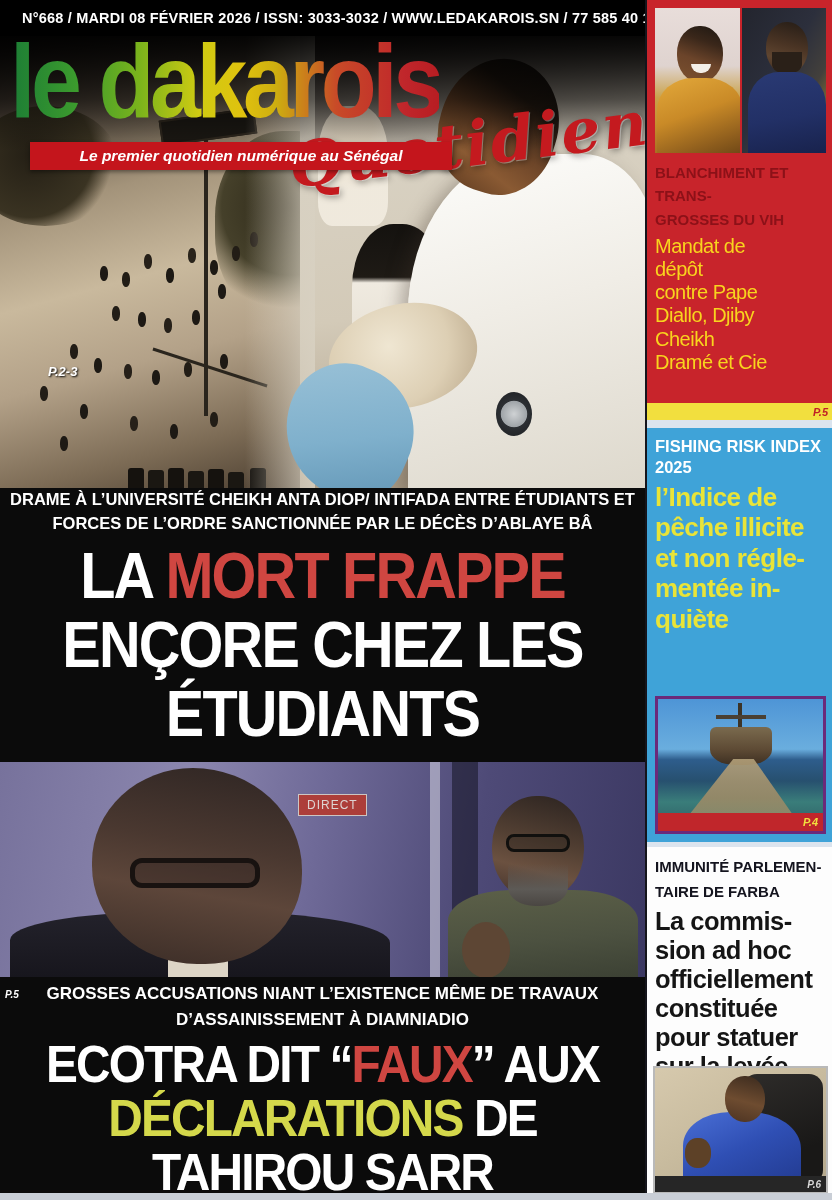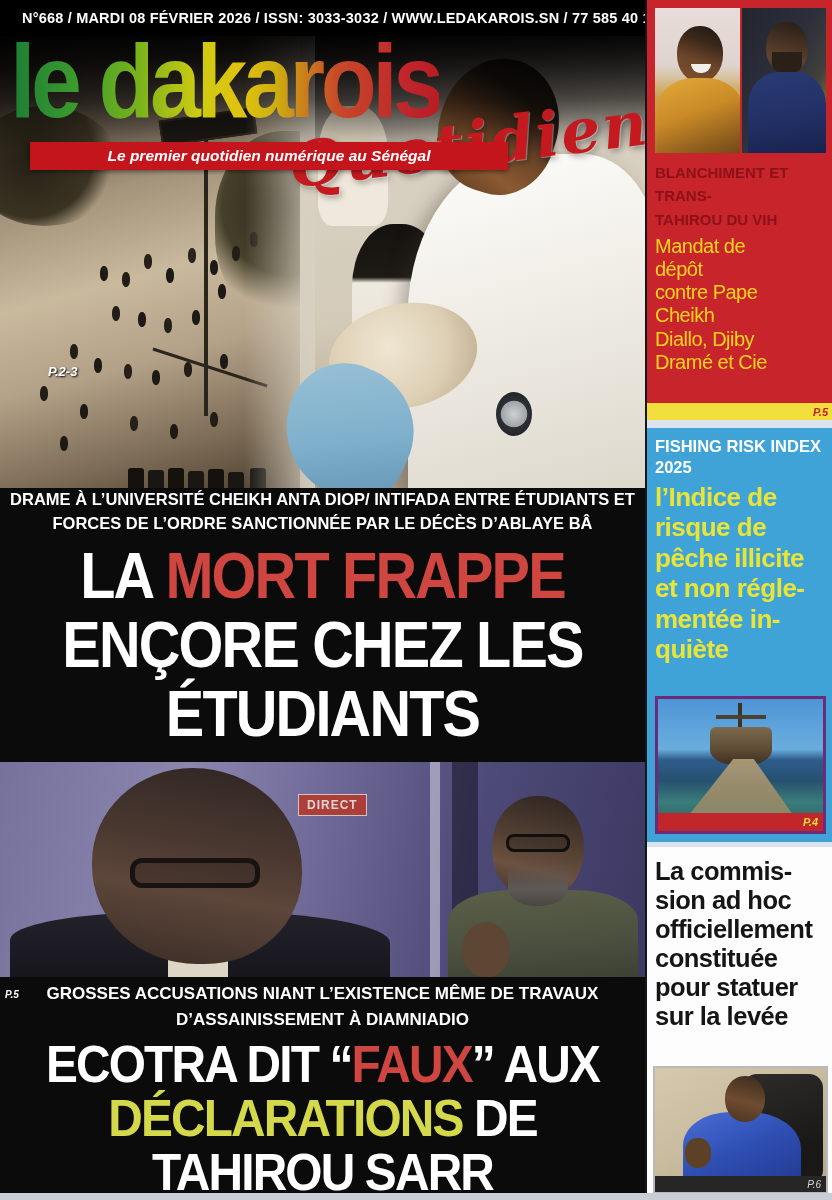--- a/index.html
+++ b/index.html
@@ -57,21 +57,21 @@
   .logo-wrap { position:absolute; left:0; top:0; width:645px; height:200px; }
   .logo-shade { position:absolute; left:0; top:0; width:645px; height:115px;
       background:linear-gradient(180deg, rgba(0,0,0,.92) 0%, rgba(0,0,0,.55) 55%, rgba(0,0,0,0) 100%); }
   .logo-text { position:absolute; left:10px; top:-14px; font-size:104px; font-weight:900; letter-spacing:-5px;
       transform:scaleX(.88); transform-origin:left;
       background:linear-gradient(90deg,#1c7d35 0%,#3d9c2d 16%,#7ab31c 30%,#cfcb12 44%,#e0c20e 54%,#cdae10 62%,#c84a28 76%,#c0262b 92%,#b71d22 100%);
       -webkit-background-clip:text; background-clip:text; color:transparent; }
   .logo-script { position:absolute; left:288px; top:72px; width:360px; font-family:"DejaVu Serif", serif;
       font-style:italic; font-weight:bold; font-size:62px; color:#c41a1f; transform:rotate(-7deg);
       text-shadow:1px 1px 0 rgba(255,255,255,.35), 2px 3px 6px rgba(0,0,0,.35); letter-spacing:2px; }
-  .tagline-band { position:absolute; left:30px; top:106px; width:478px; height:28px; background:#c4151c;
+  .tagline-band { position:absolute; left:30px; top:106px; width:422px; height:28px; background:#c4151c;
       color:#fff; display:flex; align-items:center; justify-content:center; font-style:italic;
       font-weight:bold; font-size:15.5px; box-shadow:0 2px 4px rgba(0,0,0,.4); }
   .pageref-montage { position:absolute; left:4px; top:328px; color:#fff; font-style:italic; font-weight:bold;
       font-size:13px; text-shadow:1px 1px 2px #000;margin-left:44px; }
 
   
   .kicker1 { height:52px; background:#0b0b0b; color:#fff; font-weight:bold; font-size:16.5px; line-height:1.45;
       text-align:center; padding:0 10px 0 10px; }
   .headline-lead { height:222px; background:#0b0b0b; text-align:center; padding-top:2px; }
   .hl-line { font-weight:900; font-size:64px; line-height:1.08; letter-spacing:-2px; color:#fff;
@@ -95,21 +95,21 @@
       background:linear-gradient(195deg,#2b2320 0%,#534033 45%,#6b5140 68%,#40302a 100%); }
   .glasses-right { position:absolute; left:506px; top:72px; width:64px; height:18px; border:3px solid #11100e;
       border-radius:8px; background:rgba(30,25,22,.3); }
   .beard-right { position:absolute; left:508px; top:102px; width:60px; height:42px; border-radius:0 0 45% 45%;
       background:linear-gradient(180deg, rgba(120,110,105,.0), #5d5a56 60%, #4a4642 100%); }
   .man-right-body { position:absolute; left:448px; top:128px; width:190px; height:90px; border-radius:34% 34% 0 0;
       background:linear-gradient(175deg,#5c6048 0%,#4c5140 55%,#3b4033 100%); }
   .man-right-hand { position:absolute; left:462px; top:160px; width:48px; height:56px; border-radius:50%;
       background:#5d4634; }
   .direct-badge { position:absolute; left:298px; top:32px; height:22px; padding:0 8px; background:#b43a30;
-      color:#eadfd8; font-weight:bold; font-size:12px; letter-spacing:1px; display:flex; align-items:center;
+      color:#eadfd8; font-weight:normal; font-size:12px; letter-spacing:1px; display:flex; align-items:center;
       border:1px solid #d8d0c8; opacity:.9; }
 
   .kicker2-wrap { position:relative; height:60px; background:#0b0b0b; }
   .kicker2 { color:#fff; font-weight:bold; font-size:17px; line-height:1.5; text-align:center; padding:4px 34px 0 34px; }
   .pageref-ecotra { position:absolute; left:5px; top:12px; color:#fff; font-style:italic; font-weight:bold; font-size:10px; }
   .headline-ecotra { height:165px; background:#0b0b0b; text-align:center; }
   .hl2-line { font-weight:900; font-size:52px; line-height:1.04; letter-spacing:-2px; color:#fff;
       transform:scaleX(.92); transform-origin:center; white-space:nowrap; }
 
   
@@ -160,21 +160,21 @@
       background:linear-gradient(150deg,#d6c9ad 0%,#c8bb9e 45%,#b3a78c 100%); overflow:hidden; }
   .farba-chair { position:absolute; left:88px; top:6px; width:80px; height:110px; border-radius:14px;
       background:linear-gradient(160deg,#2e2c2a 0%,#191817 70%); }
   .farba-body { position:absolute; left:28px; top:44px; width:118px; height:84px; border-radius:40% 44% 0 0;
       background:linear-gradient(155deg,#4a6fd6 0%,#2f4fb4 45%,#20378a 100%); }
   .farba-head { position:absolute; left:70px; top:8px; width:40px; height:46px; border-radius:48%;
       background:linear-gradient(195deg,#3a2a1e 0%,#6e4c30 55%,#4c3322 100%); }
   .farba-fist { position:absolute; left:30px; top:70px; width:26px; height:30px; border-radius:46%; background:#5d4127; }
   .farba-band { position:absolute; left:0; bottom:0; width:171px; height:16px; background:#262626;
       display:flex; align-items:center; justify-content:flex-end; padding-right:5px; }
-  .farba-band span { color:#d8d8d8; font-style:italic; font-weight:normal; font-size:10px; }
+  .farba-band span { color:#d8d8d8; font-style:italic; font-weight:bold; font-size:10px; }
 
   .bottom-strip { position:absolute; left:0; bottom:0; width:832px; height:7px; background:#c9ced6; }
 </style>
 </head>
 <body>
 
 <div id="page">
 
   <div id="main">
 
@@ -257,60 +257,63 @@
           <div class="sb1-robe"></div>
         </div>
         <div class="sb-photo sb-photo-2">
           <div class="sb2-head"></div>
           <div class="sb2-beard"></div>
           <div class="sb2-robe"></div>
         </div>
       </div>
       <div class="sb-kicker-red">
           <div>BLANCHIMENT ET TRANS-</div>
-          <div>TAHIROU DU VIH</div>
+          <div>GROSSES DU VIH</div>
         </div>
       <div class="sb-headline-yellow">
           <div>Mandat de</div>
           <div>dépôt</div>
           <div>contre Pape</div>
+          <div>Diallo, Djiby</div>
           <div>Cheikh</div>
-          <div>Diallo, Djiby</div>
           <div>Dramé et Cie</div>
         </div>
       <div class="yellow-band">
           <span>P.5</span>
         </div>
     </div>
 
     <div class="box-blue">
       <div class="sb-kicker-white">
           <div>FISHING RISK INDEX</div>
           <div>2025</div>
         </div>
       <div class="sb-headline-yg">
           <div>l’Indice de</div>
-          <div>risque de</div>
           <div>pêche illicite</div>
           <div>et non régle-</div>
           <div>mentée in-</div>
           <div>quiète</div>
         </div>
       <div class="boat-frame">
         <div class="boat-mast"></div>
         <div class="boat-rig"></div>
         <div class="boat-hull"></div>
         <div class="net"></div>
         <div class="boat-band">
             <span>P.4</span>
           </div>
       </div>
     </div>
 
     <div class="box-white">
+      <div class="sb-kicker-dark">
+          <div>IMMUNITÉ PARLEMEN-</div>
+          <div>TAIRE DE FARBA</div>
+        </div>
       <div class="sb-headline-black">
           <div>La commis-</div>
           <div>sion ad hoc</div>
           <div>officiellement</div>
           <div>constituée</div>
           <div>pour statuer</div>
           <div>sur la levée</div>
         </div>
       <div class="farba-frame">
         <div class="farba-chair"></div>

